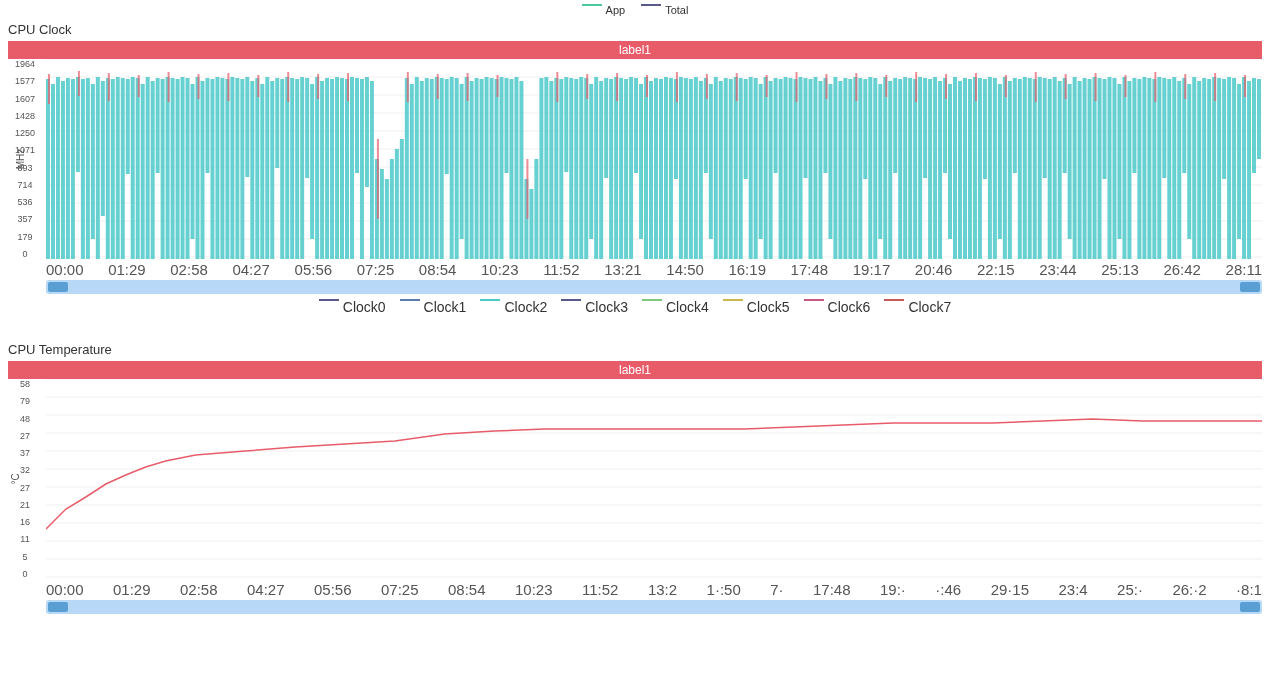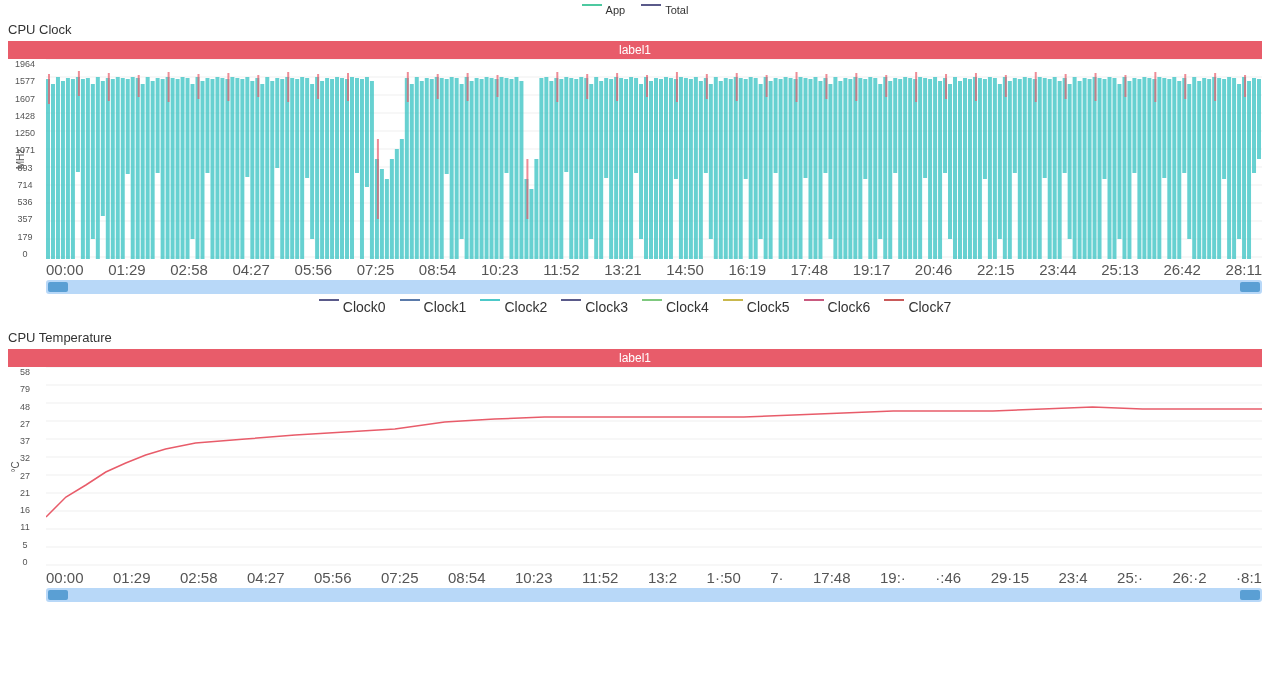--- a/index.html
+++ b/index.html
@@ -551,21 +551,21 @@
       <div class="legend-line" style="background:#c95a7f;"></div>
       <span>Clock6</span>
     </div>
     <div class="legend-item">
       <div class="legend-line" style="background:#c95a5a;"></div>
       <span>Clock7</span>
     </div>
   </div>
 </div>
 
-<div class="section" style="margin-top:8px;">
+<div class="section" style="margin-top:20px;">
   <div class="section-title">CPU Temperature</div>
   <div class="chart-container">
     <div class="chart-label-bar">label1</div>
     <div class="chart-wrapper">
       <div class="chart-area">
         <div style="position:relative; width:38px; flex-shrink:0;">
           <span class="y-axis-label">°C</span>
           <div class="y-axis" style="height:200px; padding-top:0;">
             <span>58</span>
             <span>79</span>

